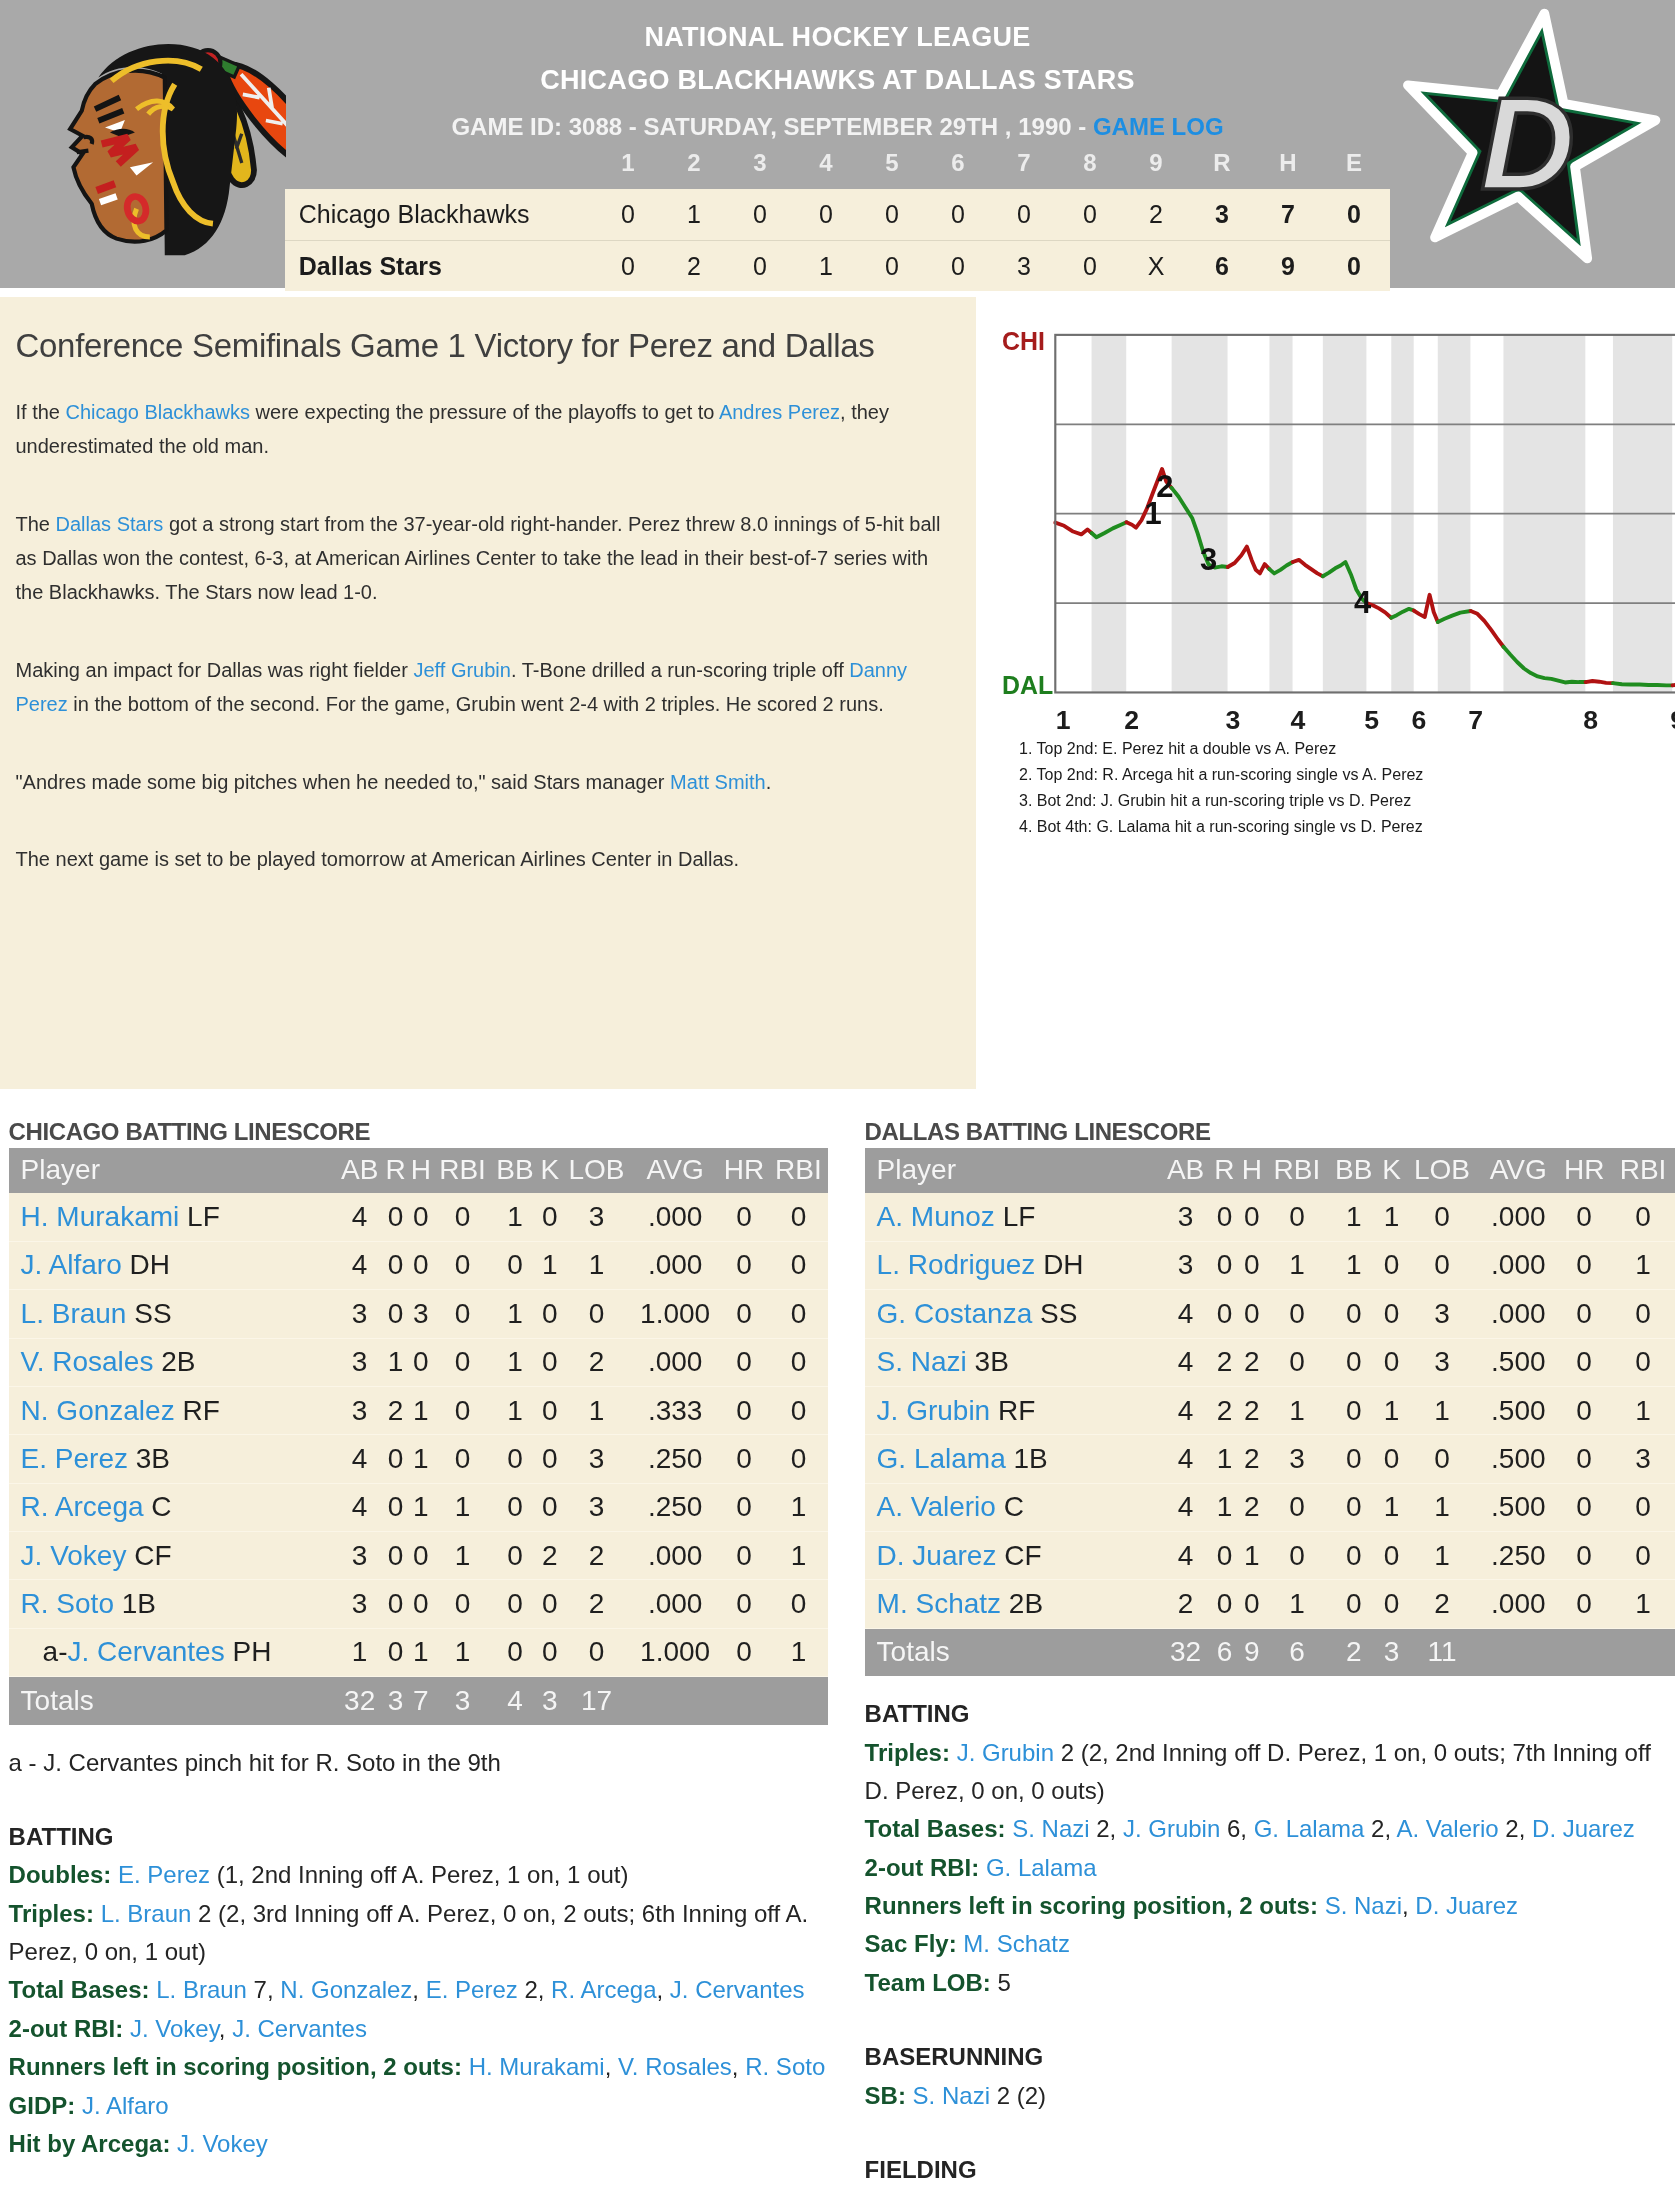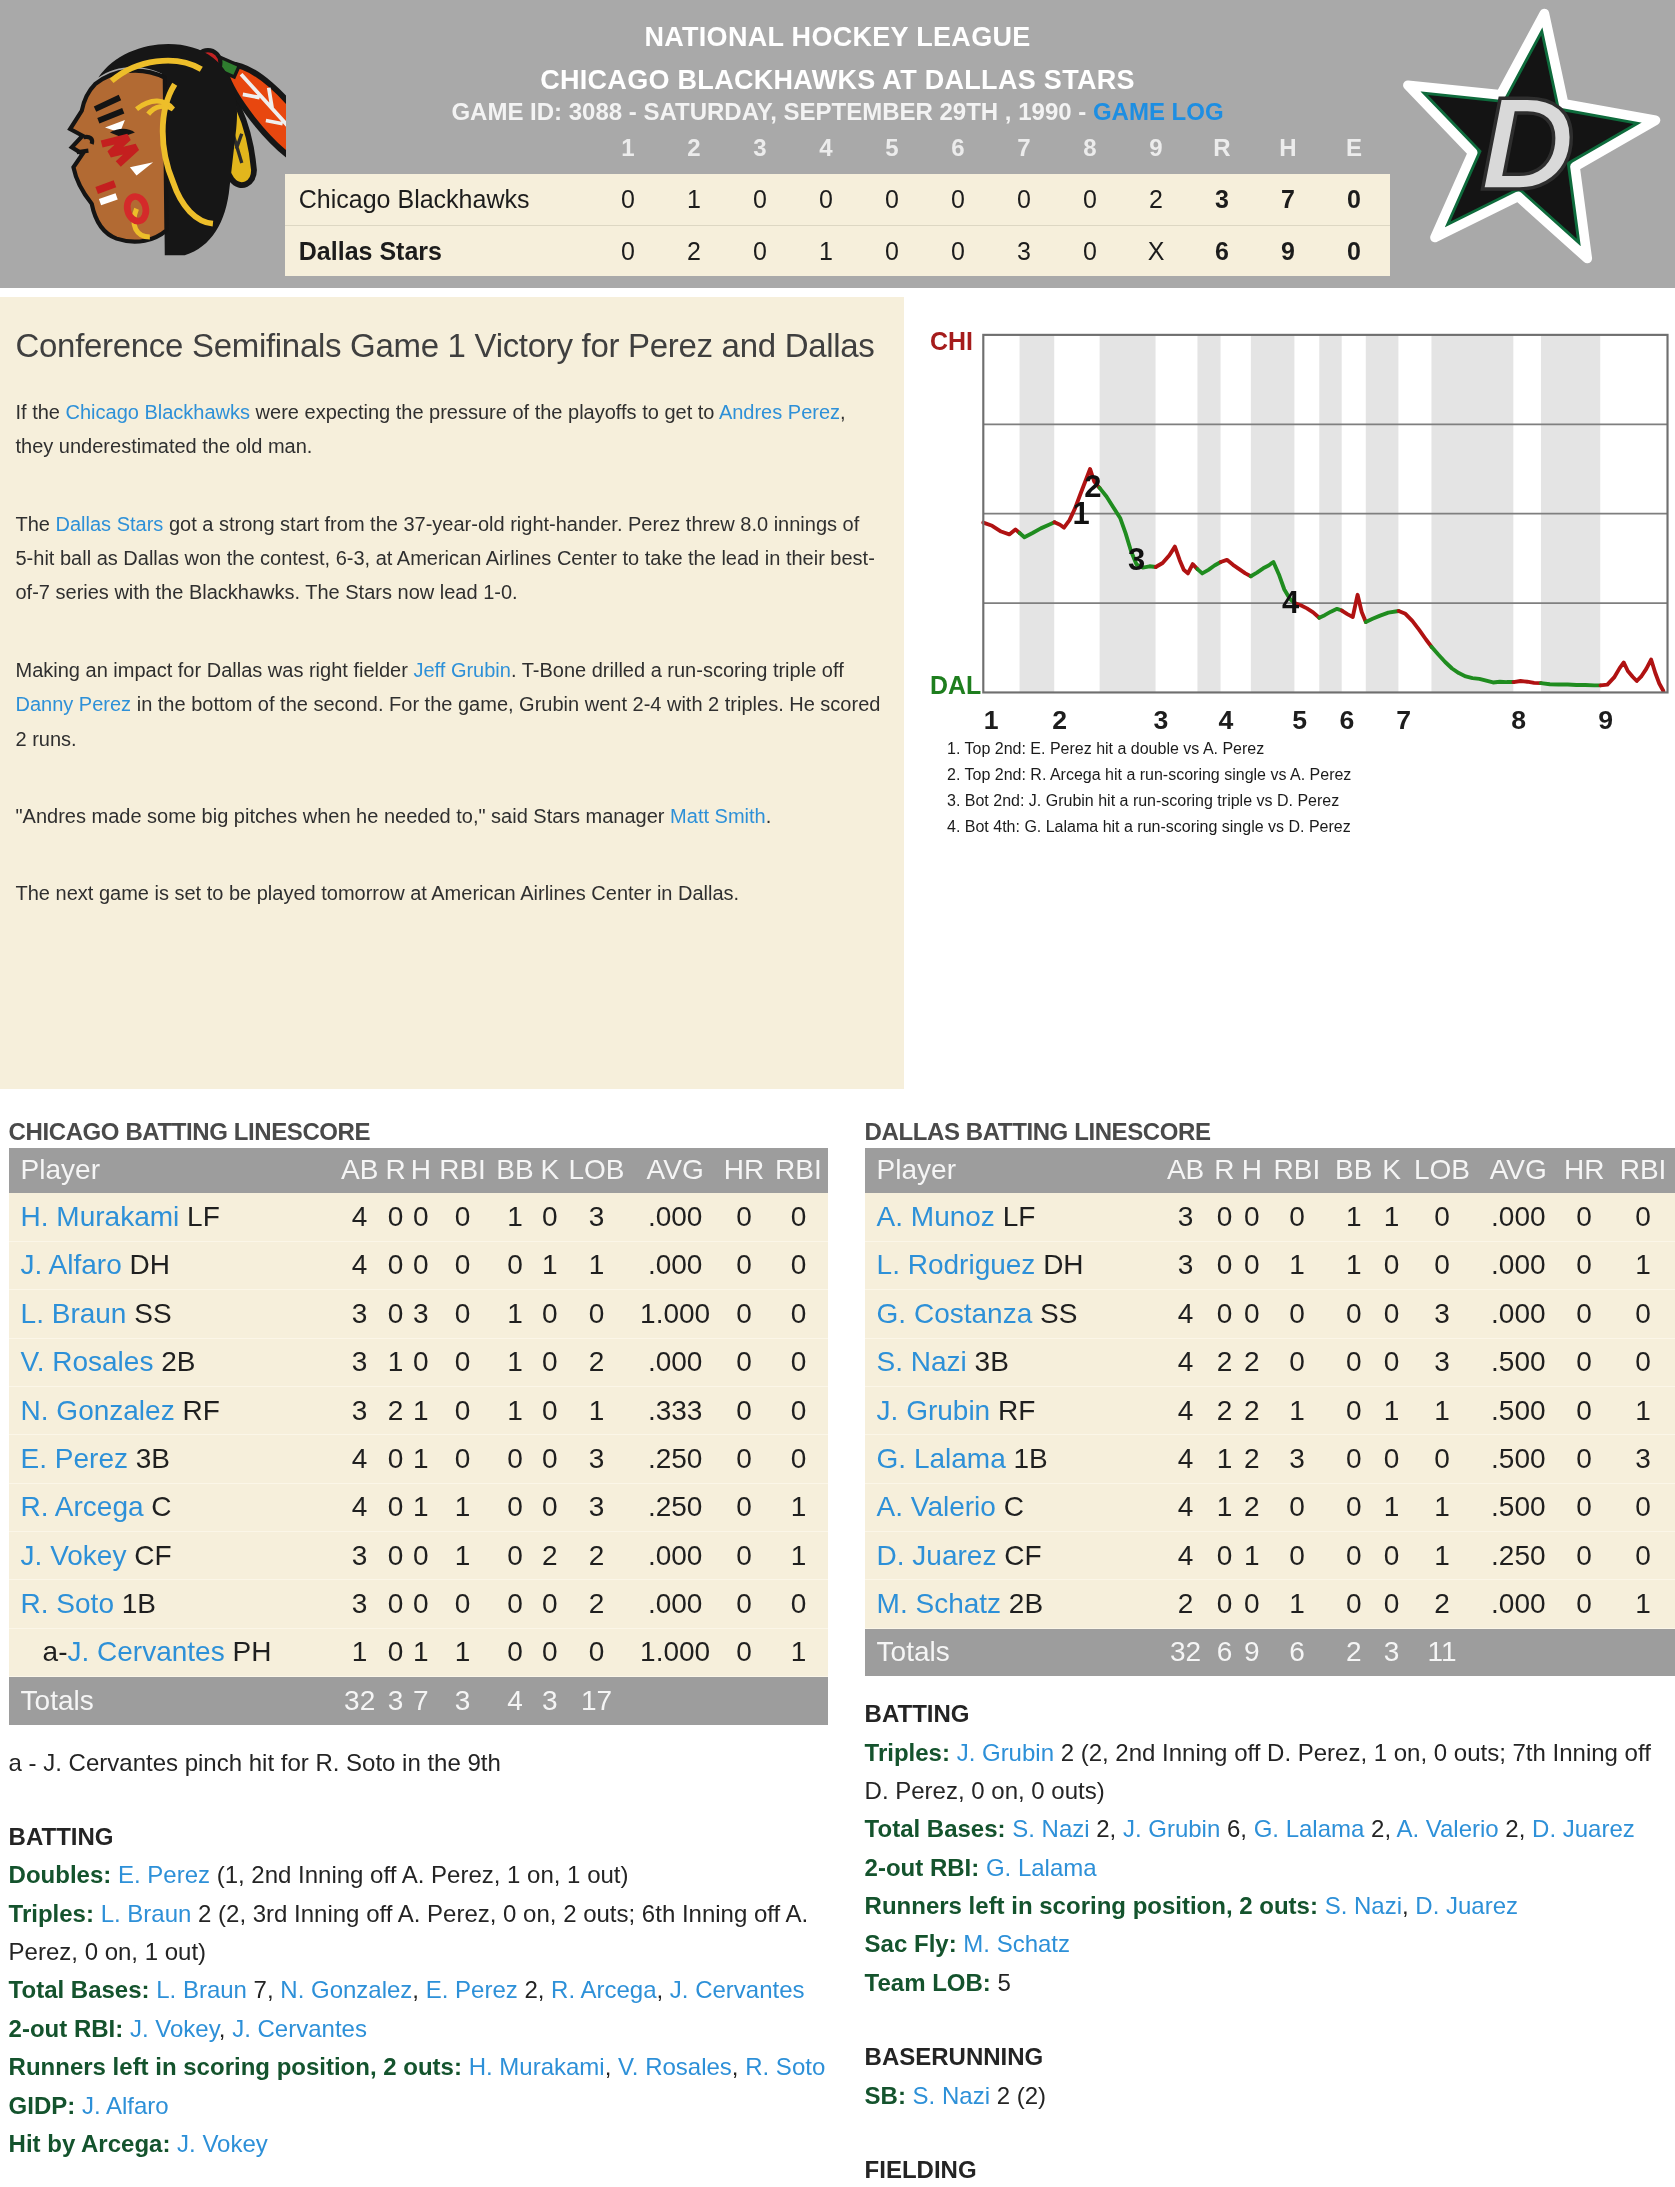--- a/index.html
+++ b/index.html
@@ -7,36 +7,36 @@
   a{text-decoration:none}
   .link{color:#2d90d8;cursor:pointer}
   
   .header{position:relative;height:288px;background:#a9a9a9}
   .logo{position:absolute;top:6.9px}
   .logo.left{left:12px}
   .logo.right{right:8.6px;top:3.4px}
   .hdr-center{text-align:center;padding-top:22.4px;color:#fff}
   .hdr-league,.hdr-matchup{font-size:27px;font-weight:bold;letter-spacing:0.3px}
   .hdr-matchup{margin-top:11.2px}
-  .hdr-game{font-size:24px;font-weight:bold;margin-top:2px;color:#f3f3f3}
+  .hdr-game{font-size:24px;font-weight:bold;margin-top:17px;color:#f3f3f3}
   .hdr-game .glog{color:#1d8ee2}
   .linescore{width:1105px;margin:8.6px auto 0}
   .ls-grid{display:grid;grid-template-columns:310px repeat(12,66px);align-items:center}
   .ls-head{height:40px}
   .ls-head .c{color:#ececec;font-weight:bold;font-size:24px}
   .ls-body{background:#f6efdb;color:#1c1c1c}
   .ls-body .ls-grid{height:51px;font-size:25px}
   .ls-body .ls-grid + .ls-grid{border-top:1.7px solid #ddd7c3}
   .ls-team{padding-left:13.8px}
   .c{text-align:center}
   .rhe{font-weight:bold}
   .bold{font-weight:bold}
   
   .main{display:flex;margin-top:8.6px}
-  .article{width:904px;height:792px;background:#f6efdb;padding:26px 22.4px 0 15.5px;flex:none}
+  .article{width:976px;height:792px;background:#f6efdb;padding:26px 22.4px 0 15.5px;flex:none}
   .article h1{font-size:33px;font-weight:normal;color:#3f3f3f;line-height:1.4;margin-bottom:26px;letter-spacing:-0.3px}
   .article p{font-size:20px;color:#2f2f2f;line-height:1.72;margin-bottom:43px}
   .chartcol{flex:1;padding-top:31px;padding-left:24px}
   .chart-notes{font-size:16px;color:#1b1b1b;line-height:1.62;margin:1.7px 0 0 19px}
   
   .batting{display:flex;margin-top:29px}
   .bcol.left{width:819px;margin-left:8.6px;flex:none}
   .bcol.right{width:810px;margin-left:37px;flex:none}
   h2.btitle{font-size:24px;font-weight:bold;color:#4a4a4a;margin-bottom:2px;letter-spacing:-0.4px}
   table.bt{width:100%;border-collapse:collapse;font-size:28px}

